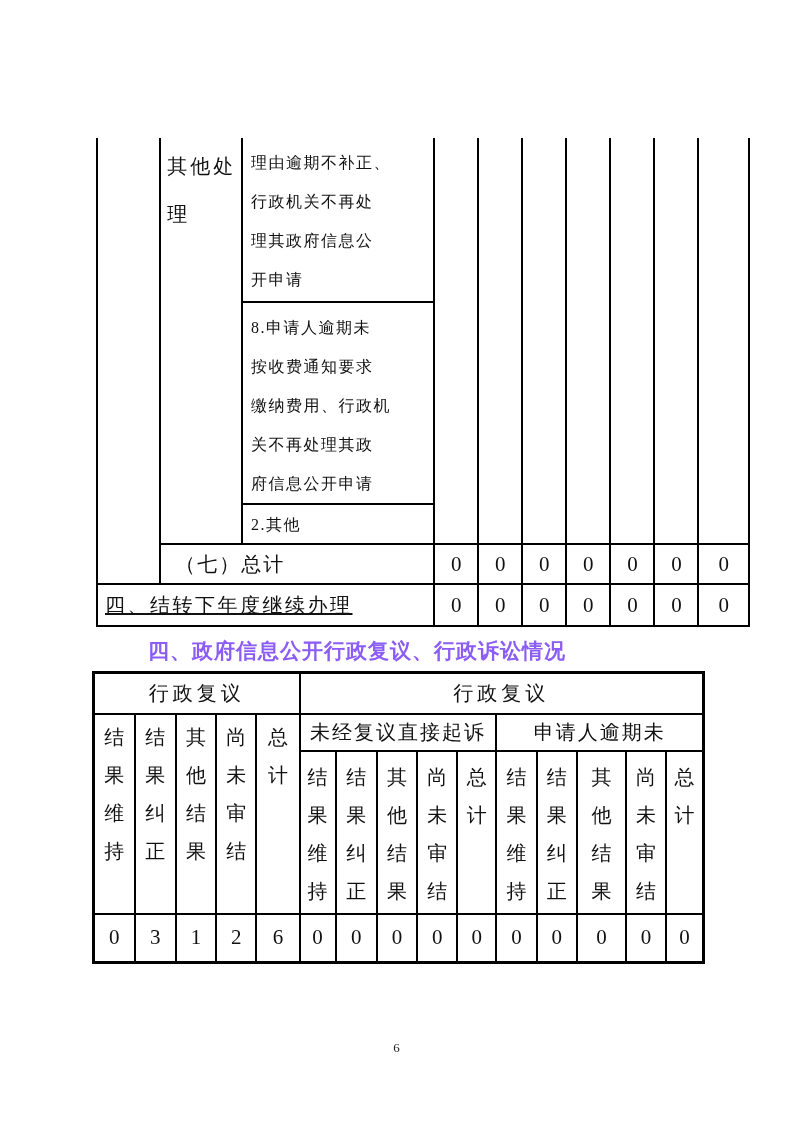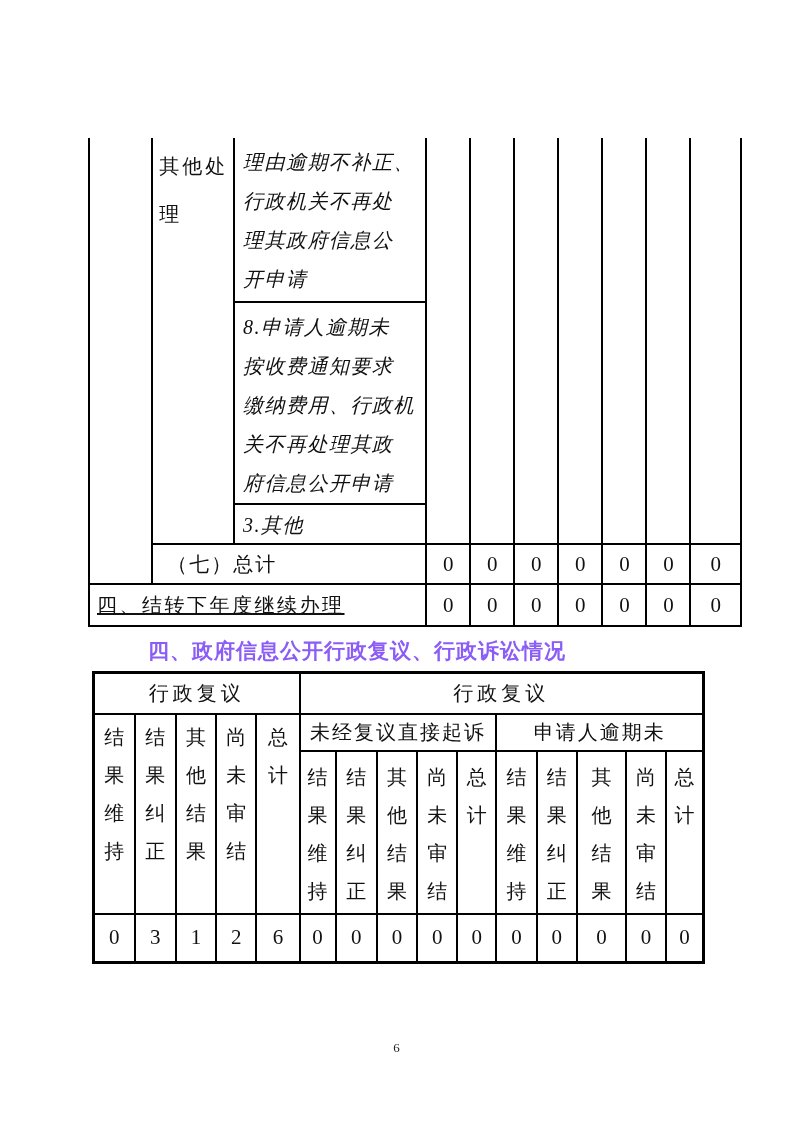--- a/index.html
+++ b/index.html
@@ -4,35 +4,35 @@
 <style>
   html,body { margin:0; padding:0; }
   body {
     width:793px; height:1122px; position:relative; background:#ffffff;
     font-family:"Liberation Serif","DejaVu Serif",serif; color:#111;
   }
   table { border-collapse:collapse; table-layout:fixed; position:absolute; }
   td { padding:0; overflow:hidden; }
 
   
-  .t1 { left:88px; top:138px; width:654px; }
+  .t1 { left:96px; top:138px; width:654px; }
   .t1 td { border:2px solid #000; }
   .t1 tr.r1 > td { border-top:none; }
   .t1 .r1 { height:164px; }
   .t1 .r2 { height:201px; }
   .t1 .r3 { height:40px; }
   .t1 .r4 { height:40px; }
   .t1 .r5 { height:42px; }
   .t1 .group {
     vertical-align:top; font-size:20px; letter-spacing:3px;
     line-height:48px; padding:4px 2px 0 6px; white-space:pre-line;
   }
   .t1 .item {
-    vertical-align:top; font-size:20px; letter-spacing:1.5px;
-    line-height:39px; padding:5px 2px 0 8px; white-space:pre-line;font-style:italic;
+    vertical-align:top; font-size:16px; letter-spacing:1.5px;
+    line-height:39px; padding:5px 2px 0 8px; white-space:pre-line;
   }
   .t1 .r3 .item { line-height:30px; }
   .t1 .lbl { font-size:20px; letter-spacing:2px; vertical-align:middle;margin-left:11px; }
   .t1 .total-lbl { padding-left:14px; }
   .t1 .carry-lbl { padding-left:7px; letter-spacing:2.5px;text-decoration:underline; }
   .num { font-size:21px; text-align:center; vertical-align:middle; }
 
   
   .section-title {
     position:absolute; left:148px; top:637px;
@@ -95,21 +95,21 @@
     <td rowspan="3"></td>
   </tr>
   <tr class="r2">
     <td class="item">8.申请人逾期未
 按收费通知要求
 缴纳费用、行政机
 关不再处理其政
 府信息公开申请</td>
   </tr>
   <tr class="r3">
-    <td class="item">3.其他</td>
+    <td class="item">2.其他</td>
   </tr>
   <tr class="r4">
     <td colspan="2" class="lbl total-lbl">（七）总计</td>
     <td class="num">0</td>
     <td class="num">0</td>
     <td class="num">0</td>
     <td class="num">0</td>
     <td class="num">0</td>
     <td class="num">0</td>
     <td class="num">0</td>

